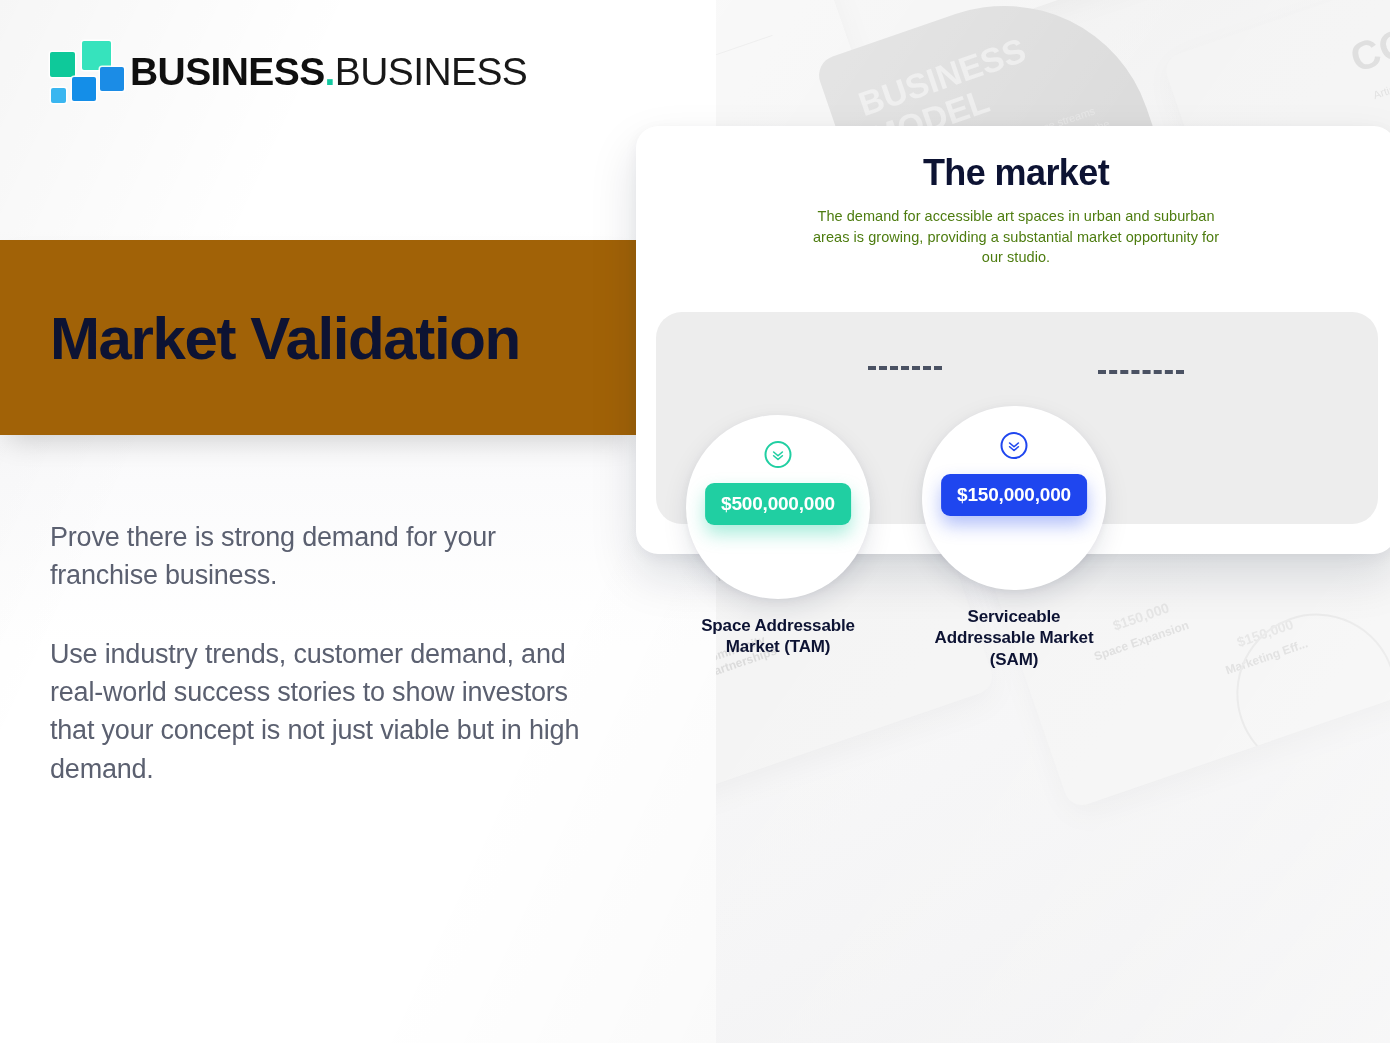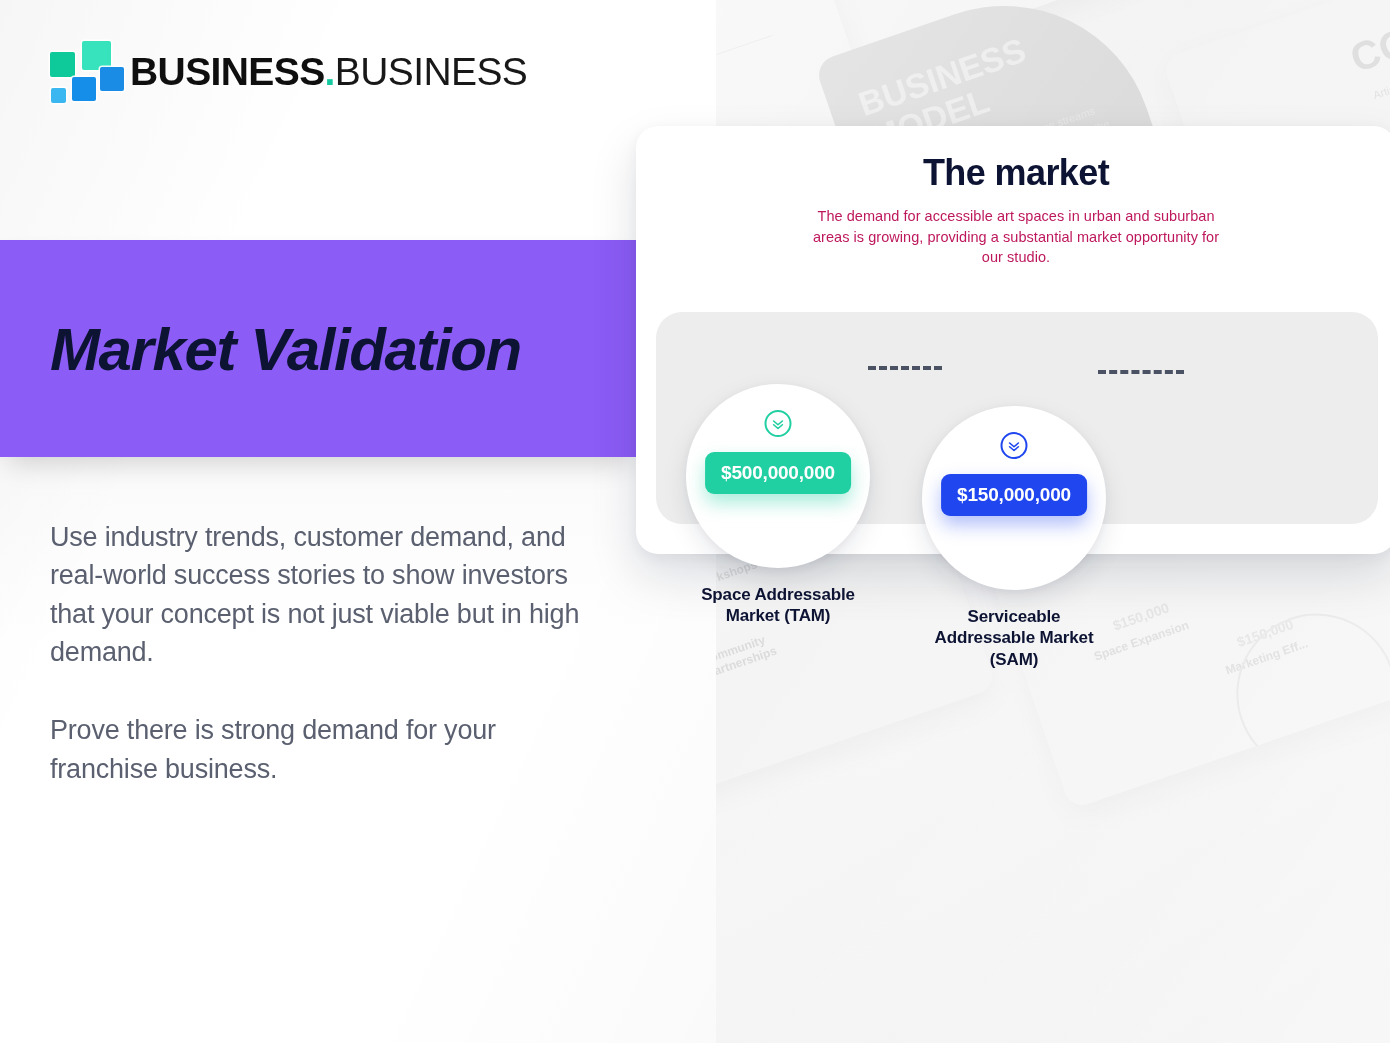--- a/index.html
+++ b/index.html
@@ -36,25 +36,24 @@
   .sq-d { left:52px; top:27px; width:24px; height:24px; background:#1b8ce6; }
   .sq-e { left:3px;  top:48px; width:15px; height:15px; background:#3ab6f0; }
 
   .logo-text { font-size:39px; letter-spacing:-0.6px; line-height:1; white-space:nowrap; color:#0f0f0f; }
   .logo-text .b { font-weight:700; }
   .logo-text .dot { font-weight:700; color:#12c9a0; }
   .logo-text .l { font-weight:400; color:#181818; }
 
   
   .banner {
-    position:absolute; left:0; top:240px; width:638px; height:217px;
-    background:#8b5cf6;
+    position:absolute; left:0; top:240px; width:638px; height:195px;
+    background:#a16207;
     z-index:3;
     box-shadow:0 14px 26px -8px rgba(0,0,0,0.16);
-    font-style:italic;
   }
   .banner-title {
     position:absolute; left:50px; top:50%; transform:translateY(-50%);
     font-size:60px; font-weight:700; letter-spacing:-1.4px;
     color:#0d1333; white-space:nowrap;
   }
 
   
   .copy { position:absolute; left:50px; top:518px; width:545px; }
   .copy p { font-size:27px; line-height:1.42; color:#5b6070; letter-spacing:-0.2px; }
@@ -96,21 +95,21 @@
     position:absolute; left:636px; top:126px; width:760px; height:428px;
     background:#ffffff; border-radius:22px;
     box-shadow:0 22px 48px rgba(10,20,50,0.13), 0 4px 14px rgba(10,20,50,0.05);
     z-index:5;
   }
   .mc-title {
     text-align:center; font-size:36px; font-weight:800; color:#0d1333;
     letter-spacing:-0.6px; margin-top:26px;
   }
   .mc-sub {
-    text-align:center; font-size:14.5px; color:#be185d; line-height:1.42;
+    text-align:center; font-size:14.5px; color:#4d7c0f; line-height:1.42;
     width:430px; margin:12px auto 0; letter-spacing:0.05px;
   }
 
   
   .tray {
     position:absolute; left:20px; top:186px; width:722px; height:212px;
     background:#ededed; border-radius:26px;
   }
 
   
@@ -129,21 +128,21 @@
   .node .badge {
     position:absolute; left:50%; top:68px; transform:translateX(-50%);
     padding:10px 16px; border-radius:9px; white-space:nowrap;
     font-size:19px; font-weight:800; color:#ffffff; letter-spacing:-0.2px;
   }
   .node .cap {
     margin-top:16px; text-align:center; font-size:17px; font-weight:800;
     color:#0d1333; line-height:1.26; letter-spacing:-0.15px;
   }
 
-  #node-tam { left:50px;  top:258px; }
+  #node-tam { left:50px;  top:289px; }
   #node-sam { left:286px; top:280px; }
   #node-som { left:522px; top:287px; }
 
   #node-tam .badge { background:#20cfa2; box-shadow:0 9px 18px rgba(32,207,162,0.38); }
   #node-sam .badge { background:#1f46ef; box-shadow:0 9px 18px rgba(31,70,239,0.34); }
   #node-som .badge { background:#f23a63; box-shadow:0 9px 18px rgba(242,58,99,0.34); }
 
   #node-tam .chev { border:2px solid #20cfa2; }
   #node-sam .chev { border:2px solid #1f46ef; }
   #node-som .chev { border:2px solid #f23a63; }
@@ -234,22 +233,22 @@
         <i class="sq-a"></i>
         <i class="sq-b"></i>
         <i class="sq-c"></i>
         <i class="sq-d"></i>
         <i class="sq-e"></i>
       </div>
       <div class="logo-text"><span class="b">BUSINESS</span><span class="dot">.</span><span class="l">BUSINESS</span></div>
     </div>
 
     <div class="copy">
+      <p>Prove there is strong demand for your franchise business.</p>
       <p>Use industry trends, customer demand, and real-world success stories to show investors that your concept is not just viable but in high demand.</p>
-      <p>Prove there is strong demand for your franchise business.</p>
     </div>
   </div>
 
   <div class="banner">
     <div class="banner-title">Market Validation</div>
   </div>
 
   <div class="market-card">
     <div class="mc-title">The market</div>
     <div class="mc-sub">The demand for accessible art spaces in urban and suburban areas is growing, providing a substantial market opportunity for our studio.</div>

